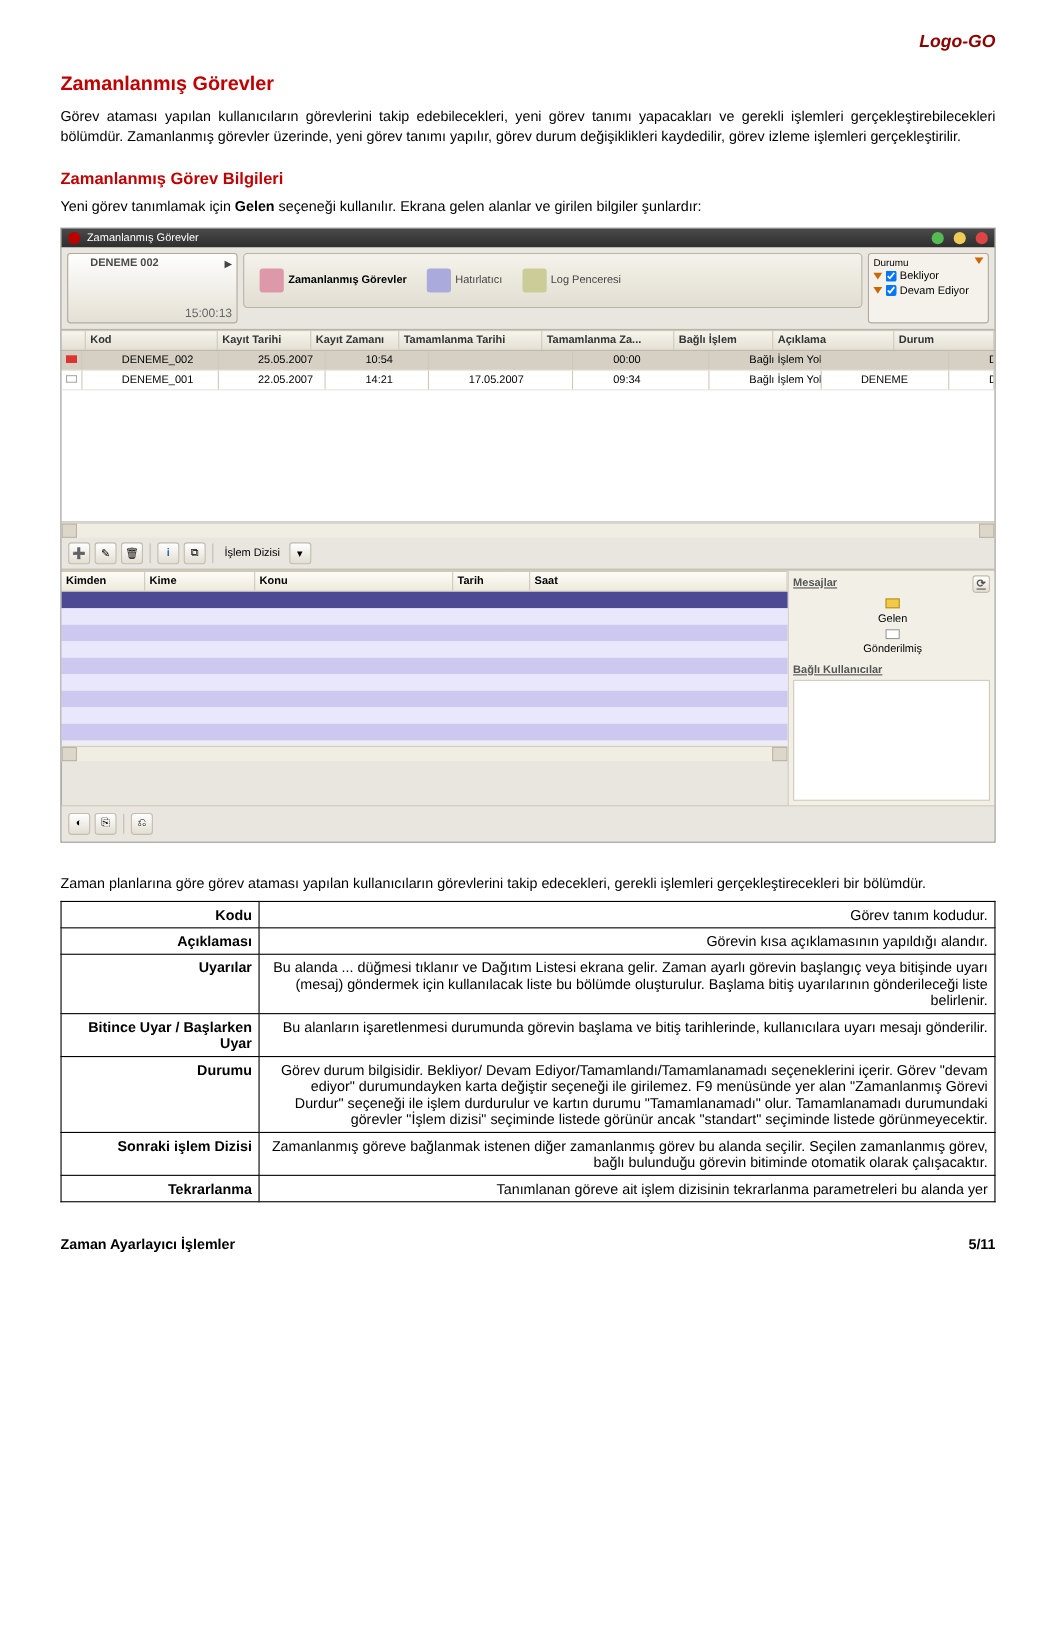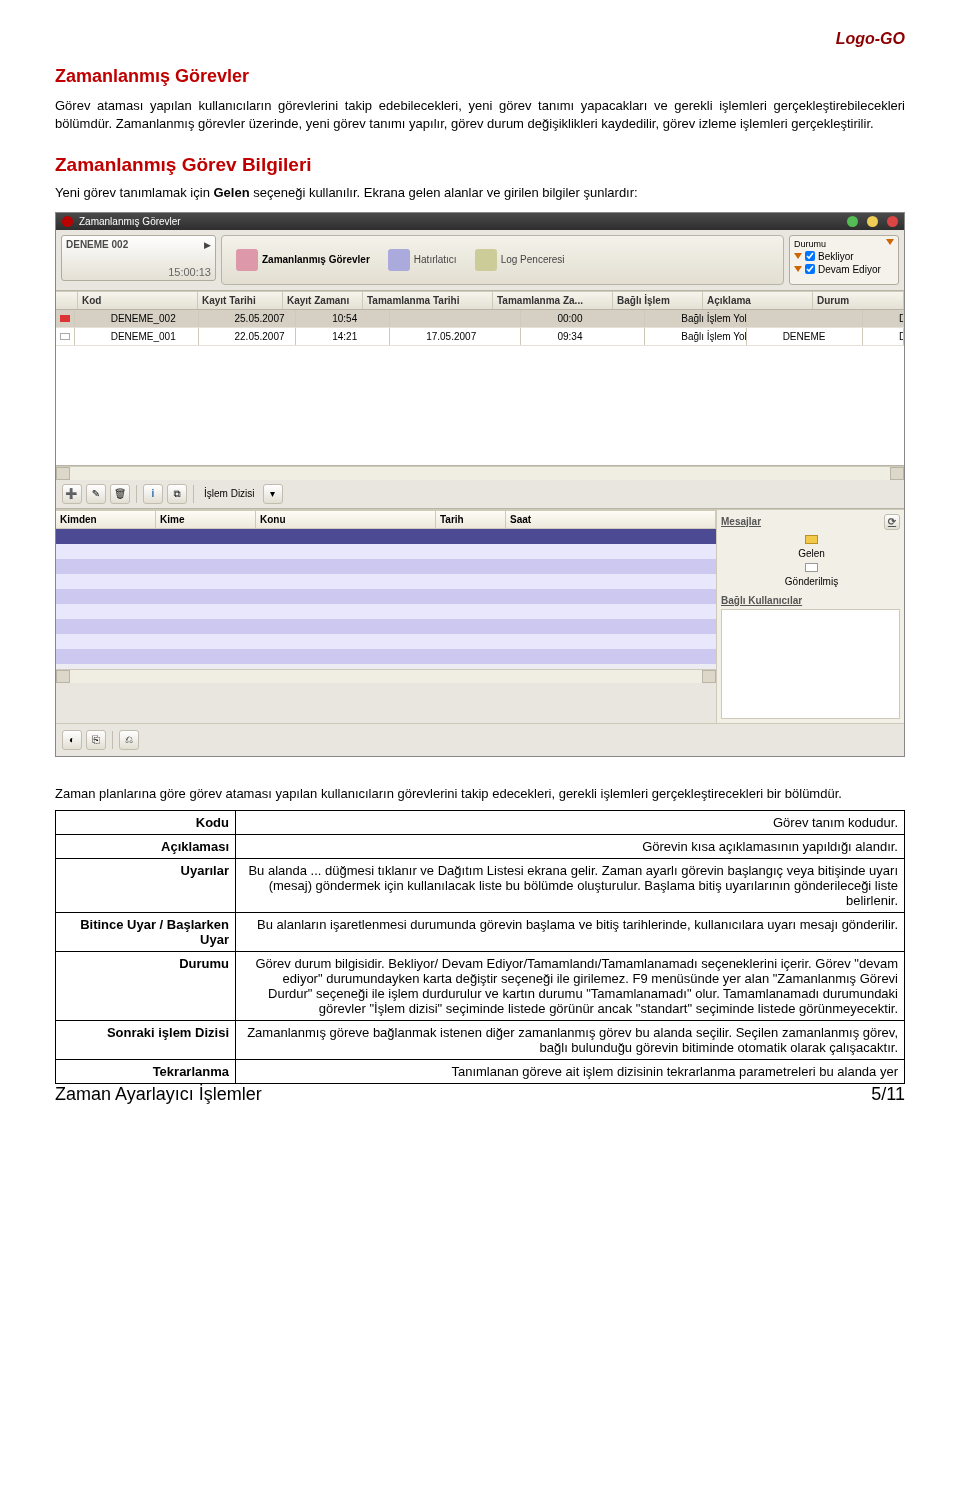--- a/index.html
+++ b/index.html
@@ -7,21 +7,21 @@
     font-family: Verdana, Tahoma, sans-serif;
     background: #fff;
     width: 960px;
     margin: 0 auto;
     color: #000;
     font-size: 13px;
     padding: 30px 55px 20px 55px;
   }
   .logo { text-align: right; font-weight: bold; font-style: italic; color: #8b0000; font-size: 16px; }
   h1.red { color: #c00000; font-size: 18px; font-weight: bold; margin: 18px 0 10px 0; }
-  h2.red { color: #c00000; font-size: 19px; font-weight: bold; margin: 22px 0 8px 0; }
+  h2.red { color: #c00000; font-size: 15px; font-weight: bold; margin: 22px 0 8px 0; }
   p { margin: 6px 0; line-height: 1.35; }
   p.justify { text-align: justify; }
 
   
   .app {
     border: 1px solid #888;
     background: #e8e6de;
     margin: 10px 0 28px 0;
     font-family: Tahoma, Verdana, sans-serif;
     font-size: 10px;
@@ -43,26 +43,26 @@
 
   .top-strip {
     display: flex;
     align-items: stretch;
     background: #e8e6de;
     border-bottom: 1px solid #b8b4a8;
     position: relative;
   }
   .card {
     width: 155px;
-    height: 46px;
+    height: 64px;
     margin: 5px;
     background: linear-gradient(#fefefe,#e4e0d4);
     border: 1px solid #b0ab9d;
     border-radius: 3px;
-    padding: 3px 4px;
+    padding: 3px 20px;
     position: relative;
   }
   .card .label { font-weight: bold; color: #4a4a4a; }
   .card .time { position: absolute; bottom: 2px; right: 4px; font-size: 11px; color: #666; margin-top: 19px; }
   .card .caret { position: absolute; top: 4px; right: 4px; font-size: 9px; color: #444; }
 
   .tabs-area {
     flex: 1;
     display: flex;
     align-items: center;
@@ -149,21 +149,21 @@
   .msg-head { display:flex; justify-content:space-between; align-items:center; font-weight:bold; text-decoration:underline; color:#555; padding-bottom:3px; }
   .msg-item { display:flex; align-items:center; gap:4px; padding: 2px 0 2px 2px; flex-direction: column; }
   .env { width: 13px; height: 9px; display:inline-block; }
   .env.y { background: #f3c94a; border: 1px solid #b89224; }
   .env.w { background: #fff; border: 1px solid #999; }
   .bagli-head { font-weight: bold; text-decoration: underline; color:#555; margin-top: 6px; }
   .userlist { background: #fff; border: 1px solid #cfc9ba; height: 110px; margin-top: 3px; }
 
   .subgrid-head { display:flex; background: linear-gradient(#fdfcf6,#eee9dc); border-bottom:1px solid #cfc9ba; border-top:1px solid #cfc9ba;}
   .subgrid-head .cell { font-weight: bold; padding: 3px 4px; border-right: 1px solid #cfc9ba; }
-  .s-kimden { width: 100px; }
+  .s-kimden { width: 76px; }
   .s-kime   { width: 100px; }
   .s-konu   { width: 180px; }
   .s-tarih  { width: 70px; }
   .s-saat   { flex: 1; }
   .subgrid-body { height: 140px; background: #ececf2; position:relative; }
   .stripe { height: 15px; }
   .stripe:nth-child(odd) { background: #ccc8f0; }
   .stripe:nth-child(even) { background: #e9e7fb; }
   .stripe.dark { background: #4b4a92; }
 
@@ -174,21 +174,21 @@
     padding: 6px 6px;
     background: #e8e6de;
     border-top: 1px solid #cfc9ba;
   }
 
   
   table.doc { border-collapse: collapse; width: 100%; margin-top: 8px; }
   table.doc td { border: 1px solid #000; padding: 4px 6px; vertical-align: top; font-size: 13px; text-align: right; }
   table.doc td.lab { font-weight: bold; width: 180px; }
 
-  .page-foot { display: flex; justify-content: space-between; font-weight: normal; font-size: 18px; }
+  .page-foot { display: flex; justify-content: space-between; margin-top: 30px; font-weight: bold; font-size: 13px; }
 </style>
 </head>
 <body>
 
 <div class="logo">Logo-GO</div>
 
 <h1 class="red">Zamanlanmış Görevler</h1>
 <p class="justify">Görev ataması yapılan kullanıcıların görevlerini takip edebilecekleri, yeni görev tanımı yapacakları ve gerekli işlemleri gerçekleştirebilecekleri bölümdür. Zamanlanmış görevler üzerinde, yeni görev tanımı yapılır, görev durum değişiklikleri kaydedilir, görev izleme işlemleri gerçekleştirilir.</p>
 
 <h2 class="red">Zamanlanmış Görev Bilgileri</h2>

